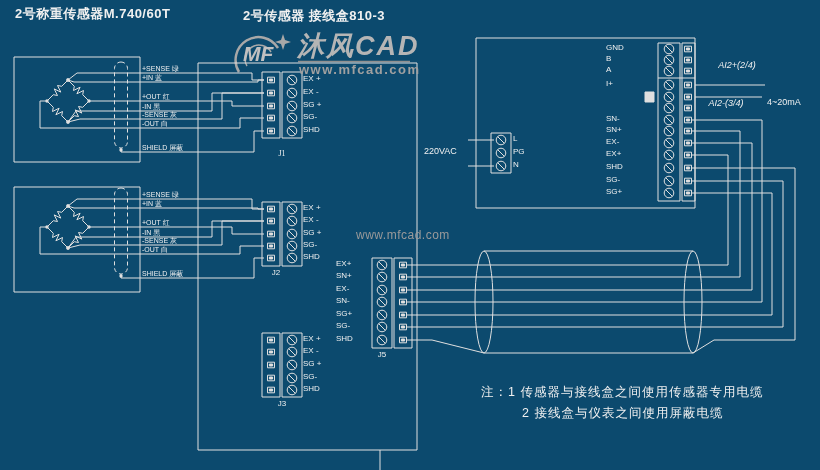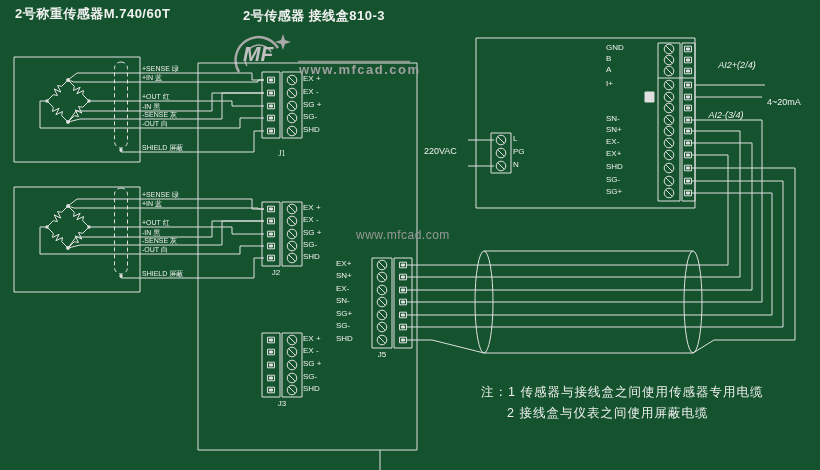--- a/index.html
+++ b/index.html
@@ -1,16 +1,16 @@
 <!DOCTYPE html>
 <html><head>
 <meta charset="utf-8">
 <style>
   html,body{margin:0;padding:0;background:#000;}
-  #stage{position:relative;width:820px;height:470px;background:#14532d;overflow:hidden;
+  #stage{position:relative;width:820px;height:470px;background:#0c4a6e;overflow:hidden;
          font-family:"Liberation Sans",sans-serif;}
   #art{position:absolute;left:0;top:0;}
   .lbl{position:absolute;color:#f0f0f0;white-space:nowrap;line-height:1.1;
        font-family:"Liberation Sans",sans-serif;}
   .s7{font-size:7px;}
   .s8{font-size:8px;}
   .s9{font-size:9px;}
   .s12{font-size:12.5px;}
   .title{font-size:13px;font-weight:bold;letter-spacing:0.5px;}
   .ra{}
@@ -205,20 +205,21 @@
 
       <line x1="695" y1="85" x2="765" y2="85"></line>
       <line x1="695" y1="97" x2="762" y2="97"></line>
     </g>
   </svg>
 
   <div class="lbl title" style="left:15px;top:7px;">2号称重传感器M.740/60T</div>
   <div class="lbl title" style="left:243px;top:9px;">2号传感器 接线盒810-3</div>
 
   <div class="lbl wm-mf" style="left:243px;top:42px;">MF</div>
+  <div class="lbl wm-brand" style="left:297px;top:32px;">沐风CAD</div>
   <div class="lbl wm-url" style="left:299px;top:63px;">www.mfcad.com</div>
   <div class="lbl wm-url2" style="left:356px;top:229px;">www.mfcad.com</div>
 
   <div class="lbl s7" style="left:142px;top:65px;">+SENSE 绿</div>
   <div class="lbl s7" style="left:142px;top:74px;">+IN 蓝</div>
   <div class="lbl s7" style="left:142px;top:93px;">+OUT 红</div>
   <div class="lbl s7" style="left:142px;top:103px;">-IN 黑</div>
   <div class="lbl s7" style="left:142px;top:111px;">-SENSE 灰</div>
   <div class="lbl s7" style="left:142px;top:120px;">-OUT 白</div>
   <div class="lbl s7" style="left:142px;top:144px;">SHIELD 屏蔽</div>
@@ -272,19 +273,19 @@
   <div class="lbl s8 ra" style="left:606px;top:163px;width:50px;">SHD</div>
   <div class="lbl s8 ra" style="left:606px;top:176px;width:50px;">SG-</div>
   <div class="lbl s8 ra" style="left:606px;top:188px;width:50px;">SG+</div>
 
   <div class="lbl s9 ra" style="left:424px;top:147px;width:42px;">220VAC</div>
   <div class="lbl s8" style="left:513px;top:135px;">L</div>
   <div class="lbl s8" style="left:513px;top:148px;">PG</div>
   <div class="lbl s8" style="left:513px;top:161px;">N</div>
 
   <div class="lbl s9 ca" style="left:701px;top:61px;width:72px;font-style:italic;">AI2+(2/4)</div>
-  <div class="lbl s9 ca" style="left:693px;top:99px;width:66px;font-style:italic;margin-top:12px;">AI2-(3/4)</div>
+  <div class="lbl s9 ca" style="left:693px;top:99px;width:66px;font-style:italic;">AI2-(3/4)</div>
   <div class="lbl s9" style="left:767px;top:98px;">4~20mA</div>
 
   <div class="lbl s12" style="left:481px;top:386px;letter-spacing:1px;">注：1 传感器与接线盒之间使用传感器专用电缆</div>
-  <div class="lbl s12" style="left:507px;top:407px;letter-spacing:1px;">2 接线盒与仪表之间使用屏蔽电缆</div>
+  <div class="lbl s12" style="left:522px;top:407px;letter-spacing:1px;">2 接线盒与仪表之间使用屏蔽电缆</div>
 
 </div>
 
 </body></html>

